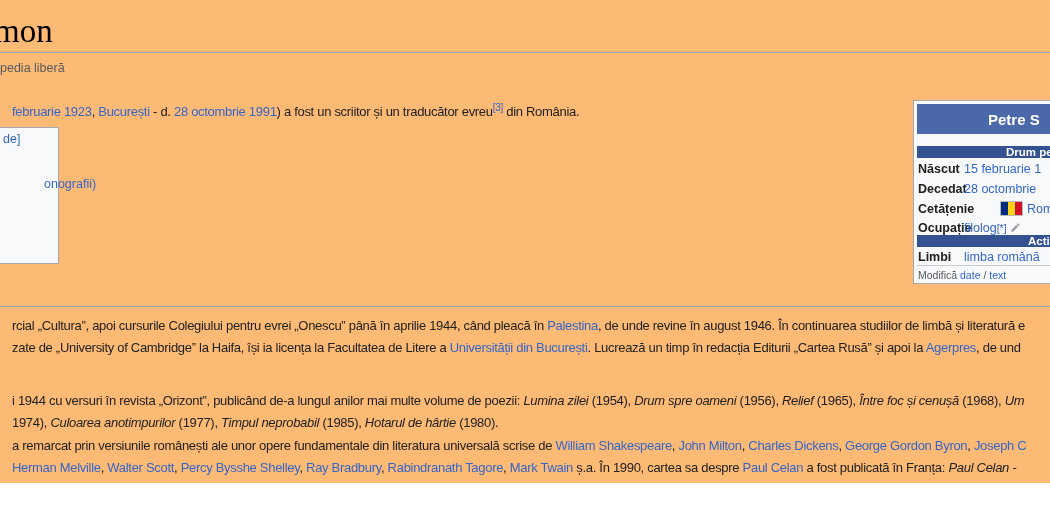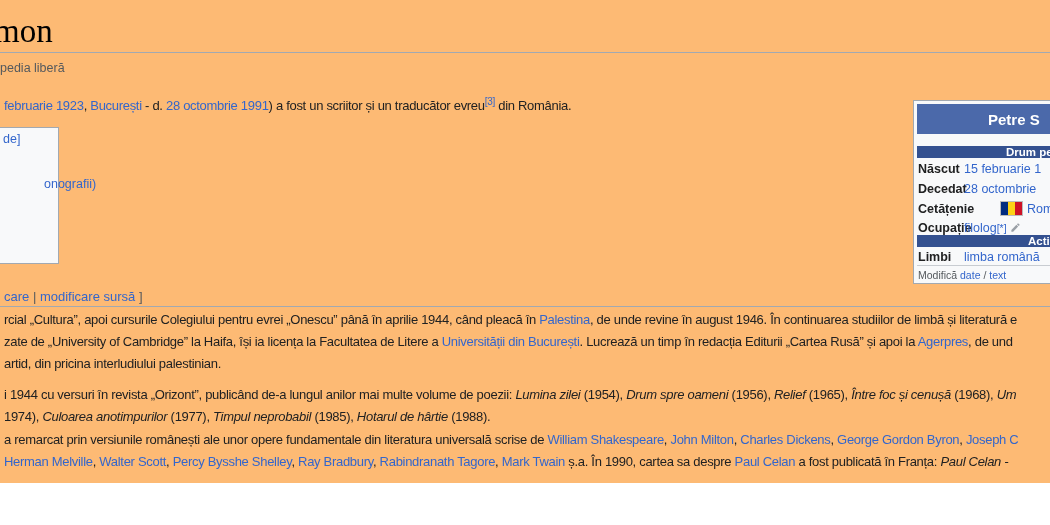--- a/index.html
+++ b/index.html
@@ -12,23 +12,23 @@
     color:#202122;
   }
   .page-title{
     position:absolute;left:-6px;top:13px;
     font-family:"Liberation Serif","DejaVu Serif",serif;
     font-weight:normal;font-size:33px;line-height:36px;color:#000;margin:0;
   }
   .title-rule{position:absolute;left:0;top:52px;width:1050px;height:0;border-top:1px solid #a2a9b1;}
   .tagline{position:absolute;left:0;top:61px;font-size:12.5px;color:#54595d;}
   .line{
-    position:absolute;left:4px;
+    position:absolute;left:12px;
     white-space:nowrap;
-    font-size:13px;line-height:17px;letter-spacing:-0.3px;color:#202122;
+    font-size:13px;line-height:17px;letter-spacing:-0.3px;color:#202122;margin-top:6px;
   }
   .edit-line{font-size:13px;letter-spacing:0;}
   .seg-plain{color:#202122;}
   .seg-link{color:#3366cc;cursor:pointer;}
   .seg-vlink{color:#6b4ba1;cursor:pointer;padding-left:40px;}
   .seg-italic{font-style:italic;color:#202122;}
   .seg-muted{color:#54595d;}
   sup.seg-ref{color:#3366cc;font-size:10px;line-height:0;cursor:pointer;}
   sup.seg-vref{color:#6b4ba1;font-size:10px;line-height:0;cursor:pointer;}
   .section-rule{position:absolute;left:0;top:306px;width:1050px;height:0;border-top:1px solid #a2a9b1;}
@@ -77,29 +77,27 @@
   <div class="title-rule"></div>
   <div class="tagline">pedia liberă</div>
 
   <div class="line" style="top:97px;"><span class="seg-link">februarie 1923</span><span class="seg-plain">, </span><span class="seg-link">București</span><span class="seg-plain"> - d. </span><span class="seg-link">28 octombrie 1991</span><span class="seg-plain">) a fost un scriitor și un traducător evreu</span><sup class="seg-ref">[3]</sup><span class="seg-plain"> din România.</span></div>
 
   <div class="toc">
     <span class="toc-hide">de]</span>
     <span class="toc-item">onografii)</span>
   </div>
 
-  <div class="line edit-line" style="top:288px;"><span class="seg-link">care</span><span class="seg-muted"> | </span><span class="seg-link">modificare sursă</span><span class="seg-muted"> ]</span></div>
   <div class="section-rule"></div>
 
   <div class="line" style="top:311px;text-align:right;"><span class="seg-plain">rcial „Cultura”, apoi cursurile Colegiului pentru evrei „Onescu” până în aprilie 1944, când pleacă în </span><span class="seg-link">Palestina</span><span class="seg-plain">, de unde revine în august 1946. În continuarea studiilor de limbă și literatură e</span></div>
   <div class="line" style="top:333px;"><span class="seg-plain">zate de „University of Cambridge” la Haifa, își ia licența la Facultatea de Litere a </span><span class="seg-link">Universității din București</span><span class="seg-plain">. Lucrează un timp în redacția Editurii „Cartea Rusă” și apoi la </span><span class="seg-link">Agerpres</span><span class="seg-plain">, de und</span></div>
-  <div class="line" style="top:355px;"><span class="seg-plain">artid, din pricina interludiului palestinian.</span></div>
 
   <div class="line" style="top:386px;"><span class="seg-plain">i 1944 cu versuri în revista „Orizont”, publicând de-a lungul anilor mai multe volume de poezii: </span><span class="seg-italic">Lumina zilei</span><span class="seg-plain"> (1954), </span><span class="seg-italic">Drum spre oameni</span><span class="seg-plain"> (1956), </span><span class="seg-italic">Relief</span><span class="seg-plain"> (1965), </span><span class="seg-italic">Între foc și cenușă</span><span class="seg-plain"> (1968), </span><span class="seg-italic">Um</span></div>
-  <div class="line" style="top:408px;"><span class="seg-plain">1974), </span><span class="seg-italic">Culoarea anotimpurilor</span><span class="seg-plain"> (1977), </span><span class="seg-italic">Timpul neprobabil</span><span class="seg-plain"> (1985), </span><span class="seg-italic">Hotarul de hârtie</span><span class="seg-plain"> (1988).</span></div>
+  <div class="line" style="top:408px;"><span class="seg-plain">1974), </span><span class="seg-italic">Culoarea anotimpurilor</span><span class="seg-plain"> (1977), </span><span class="seg-italic">Timpul neprobabil</span><span class="seg-plain"> (1985), </span><span class="seg-italic">Hotarul de hârtie</span><span class="seg-plain"> (1980).</span></div>
 
   <div class="line" style="top:431px;"><span class="seg-plain">a remarcat prin versiunile românești ale unor opere fundamentale din literatura universală scrise de </span><span class="seg-link">William Shakespeare</span><span class="seg-plain">, </span><span class="seg-link">John Milton</span><span class="seg-plain">, </span><span class="seg-link">Charles Dickens</span><span class="seg-plain">, </span><span class="seg-link">George Gordon Byron</span><span class="seg-plain">, </span><span class="seg-link">Joseph C</span></div>
   <div class="line" style="top:453px;"><span class="seg-link">Herman Melville</span><span class="seg-plain">, </span><span class="seg-link">Walter Scott</span><span class="seg-plain">, </span><span class="seg-link">Percy Bysshe Shelley</span><span class="seg-plain">, </span><span class="seg-link">Ray Bradbury</span><span class="seg-plain">, </span><span class="seg-link">Rabindranath Tagore</span><span class="seg-plain">, </span><span class="seg-link">Mark Twain</span><span class="seg-plain"> ș.a. În 1990, cartea sa despre </span><span class="seg-link">Paul Celan</span><span class="seg-plain"> a fost publicată în Franța: </span><span class="seg-italic">Paul Celan - </span></div>
   <div class="line" style="top:475px;"><span class="seg-plain">.</span></div>
 
   <div class="line" style="top:496px;"><span class="seg-vlink">lexandru Solomon</span><span class="seg-plain">.</span><sup class="seg-vref">[4]</sup></div>
 
   <div class="infobox">
     <div class="ib-titlebar">
       <span class="ib-title">Petre S</span>

